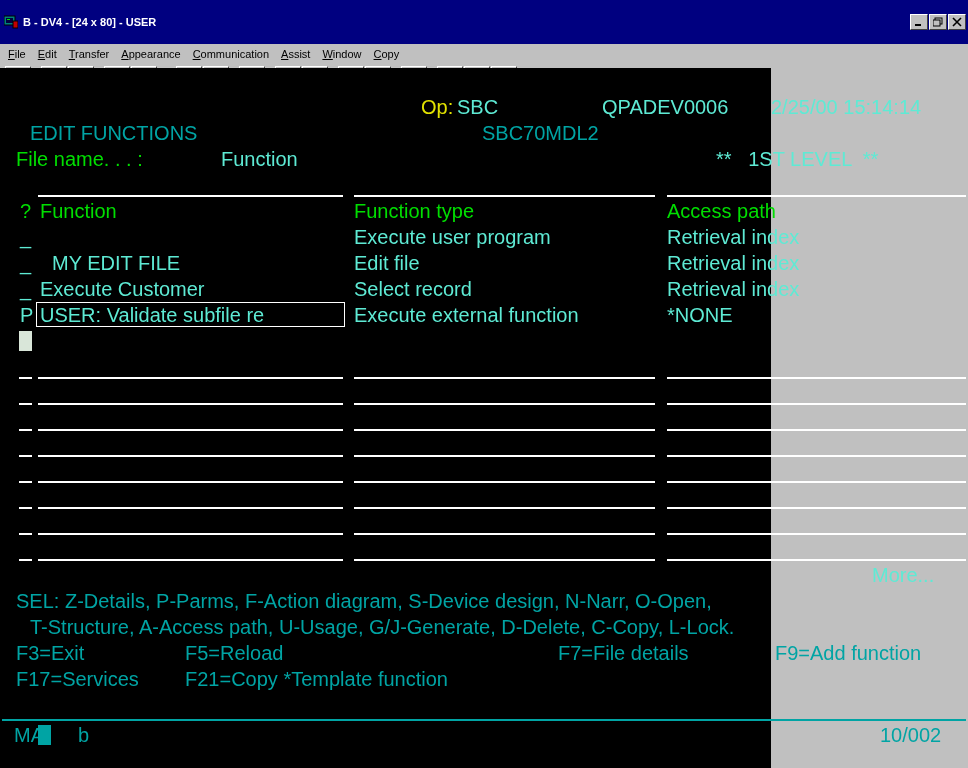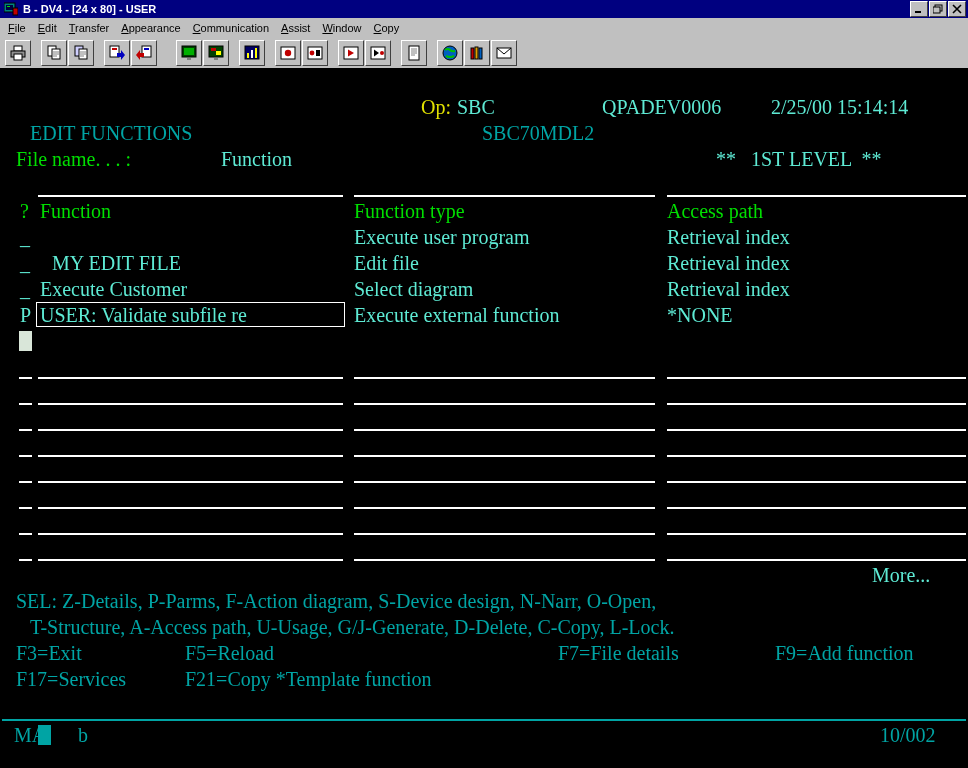--- a/index.html
+++ b/index.html
@@ -2,21 +2,21 @@
 <html><head>
 <meta charset="utf-8">
 <style>
   html,body { margin:0; padding:0; background:#000; }
   .window {
     position:relative; width:968px; height:768px; background:#C0C0C0;
     font-family:"Liberation Sans", sans-serif; overflow:hidden;
   }
   
   .titlebar {
-    height:18px; background:#000080; display:flex; align-items:center; padding:0 2px;
+    height:18px; background:#000080; display:flex; align-items:center; padding:13px 2px;
   }
   .app-icon { width:14px; height:14px; margin:0 2px; flex:0 0 auto; }
   .title-text { color:#fff; font-size:11px; font-weight:bold; margin-left:3px; flex:1;
     white-space:nowrap; overflow:hidden; }
   .tb-btn {
     width:16px; height:14px; background:#C0C0C0; margin-left:1px; flex:0 0 auto;
     border-top:1px solid #fff; border-left:1px solid #fff;
     border-right:1px solid #404040; border-bottom:1px solid #404040;
     display:flex; align-items:center; justify-content:center;
   }
@@ -29,22 +29,22 @@
   .toolbar { height:31px; display:flex; align-items:center; padding-left:5px; }
   .tool-btn {
     width:24px; height:24px; background:#C0C0C0; margin-right:1px; flex:0 0 auto;
     border-top:1px solid #fff; border-left:1px solid #fff;
     border-right:1px solid #404040; border-bottom:1px solid #404040;
     display:flex; align-items:center; justify-content:center;
   }
   .tool-gap { width:9px; flex:0 0 auto; }
   
   .terminal {
-    position:absolute; top:68px; left:0; width:968px; height:700px; background:#000;
-    font-family:Liberation Serif, serif; font-size:20px;
+    position:absolute; top:68px; left:0; width:771px; height:700px; background:#000;
+    font-family:Liberation Sans, sans-serif; font-size:20px;
   }
   .trow { position:absolute; left:0; width:968px; height:26px; }
   .seg { position:absolute; top:0; white-space:pre; line-height:26px; }
   .g { color:#00DE00; }
   .w { color:#5eead4; }
   .t { color:#00A4A4; }
   .y { color:#E2E200; }
   .ul { position:absolute; top:0; height:23px; border-bottom:2px solid #fff; }
   .field-box { position:absolute; left:36px; top:0px; width:309px; height:25px;
     border:1px solid #fff; box-sizing:border-box; }
@@ -261,21 +261,21 @@
     <div class="trow" style="top:182px">
       <span class="seg w" style="left:20px">_</span>
       <span class="seg w" style="left:52px">MY EDIT FILE</span>
       <span class="seg w" style="left:354px">Edit file</span>
       <span class="seg w" style="left:667px">Retrieval index</span>
     </div>
 
     <div class="trow" style="top:208px">
       <span class="seg w" style="left:20px">_</span>
       <span class="seg w" style="left:40px">Execute Customer</span>
-      <span class="seg w" style="left:354px">Select diagram</span>
+      <span class="seg w" style="left:354px">Select record</span>
       <span class="seg w" style="left:667px">Retrieval index</span>
     </div>
 
     <div class="trow" style="top:234px">
       <span class="seg w" style="left:20px">P</span>
       <div class="field-box"></div>
       <span class="seg w" style="left:40px">USER: Validate subfile re</span>
       <span class="seg w" style="left:354px">Execute external function</span>
       <span class="seg w" style="left:667px">*NONE</span>
     </div>

